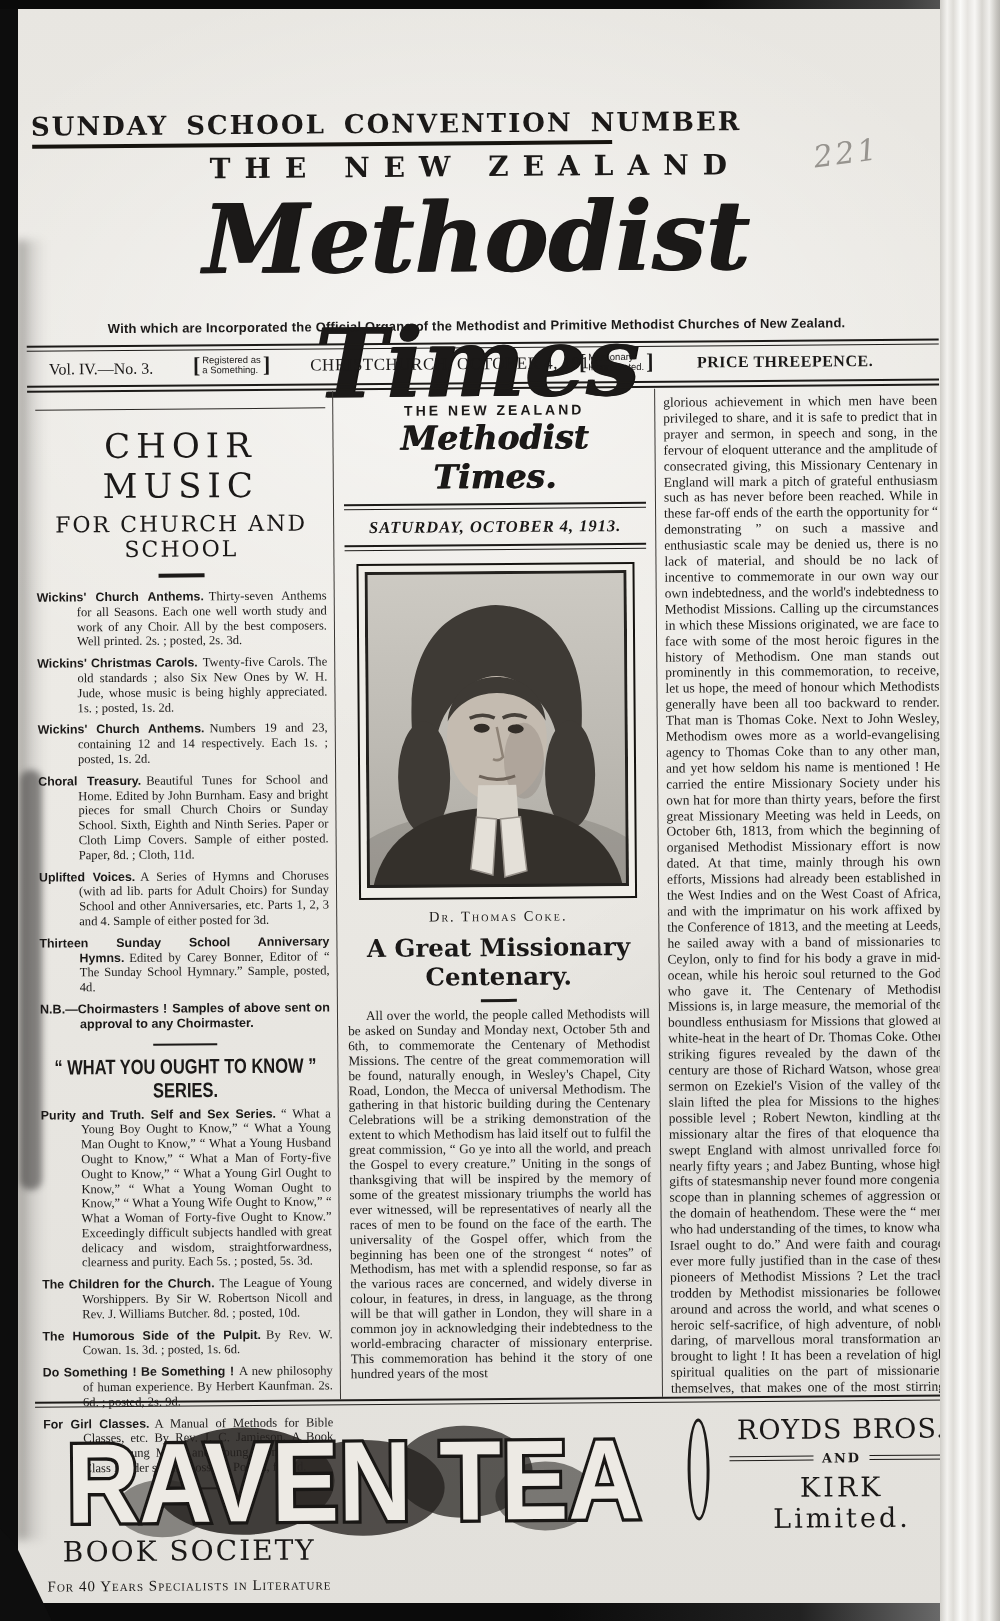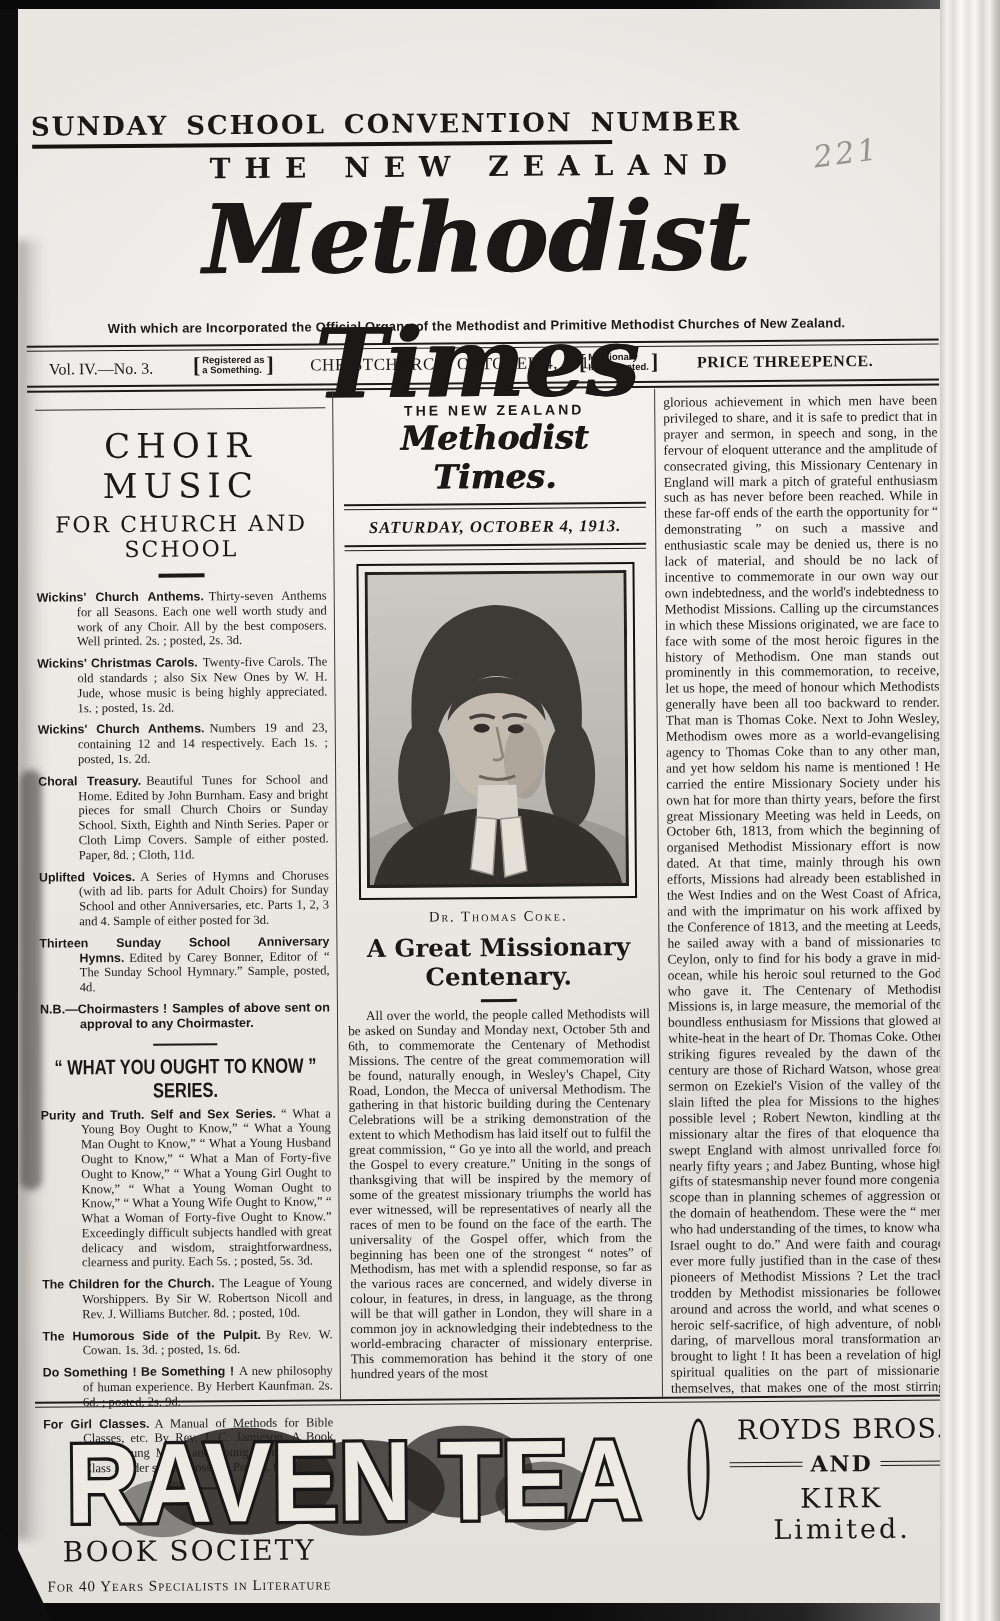--- a/index.html
+++ b/index.html
@@ -39,21 +39,21 @@
     font-family:"DejaVu Serif",serif;font-weight:bold;font-size:28px;letter-spacing:14px;}
   .mast-title{position:absolute;left:30px;top:176px;width:900px;text-align:center;
     font-family:"DejaVu Serif",serif;font-weight:bold;font-style:italic;font-size:96px;line-height:1.3;
     text-shadow:1.5px 0 0 #141210;}
   .mast-subtitle{position:absolute;left:60px;top:318px;width:840px;text-align:center;
     font-family:"Liberation Sans",sans-serif;font-weight:bold;font-size:13px;letter-spacing:.2px;}
   
   .dl-vol{position:absolute;left:52px;top:357px;font-size:16px;}
   .bracket-box{position:absolute;display:flex;align-items:center;}
   .bracket-box .br{font-size:22px;font-weight:bold;line-height:1;}
-  .bracket-box .lines{font-family:"Liberation Sans",sans-serif;font-weight:bold;font-size:9.5px;line-height:1.1;padding:0 2px;}
+  .bracket-box .lines{font-family:"Liberation Sans",sans-serif;font-weight:normal;font-size:9.5px;line-height:1.1;padding:0 2px;}
   .dl-reg{left:196px;top:352px;}
   .dl-pub{left:582px;top:352px;}
   .dl-place{position:absolute;left:300px;top:354px;width:320px;text-align:center;font-size:17px;letter-spacing:.5px;}
   .dl-price{position:absolute;left:700px;top:355px;font-size:16px;font-weight:bold;letter-spacing:.5px;}
   
   .col-left{position:absolute;left:38px;top:392px;width:290px;height:1010px;}
   .col-mid{position:absolute;left:346px;top:392px;width:302px;height:1010px;overflow:hidden;}
   .col-right{position:absolute;left:666px;top:392px;width:274px;height:1008px;overflow:hidden;}
   
   .choir-title{margin-top:14px;text-align:center;font-family:"DejaVu Serif",serif;font-size:34px;
@@ -84,21 +84,21 @@
   .article-body-cont{margin:4px 0 0 0;text-align:justify;font-size:13.5px;line-height:15.9px;}
   
   .ads{position:absolute;left:30px;top:1398px;width:912px;height:200px;}
   .ads .rule-double{position:absolute;left:0;top:0;width:100%;}
   .raven-wrap{position:absolute;left:6px;top:16px;width:624px;height:134px;}
   .oval{position:absolute;left:652px;top:22px;width:16px;height:96px;border:3px solid #1d1b19;border-radius:50%;}
   .royds{position:absolute;left:694px;top:18px;width:224px;text-align:center;font-family:"DejaVu Serif",serif;}
   .royds-name{font-size:27px;letter-spacing:1px;}
   .royds-and{display:flex;align-items:center;gap:8px;margin:6px 0;}
   .royds-and .line{flex:1;border-top:1px solid #1c1a18;border-bottom:1px solid #1c1a18;height:3px;}
-  .royds-and .word{font-weight:bold;font-size:22px;letter-spacing:2px;}
+  .royds-and .word{font-weight:bold;font-size:13px;letter-spacing:2px;}
   .kirk-name{font-size:27px;letter-spacing:3px;}
 </style>
 </head>
 <body>
 
 <div class="paper"></div>
 
 <div class="tilt">
 
   <div class="banner">SUNDAY SCHOOL CONVENTION NUMBER</div>

